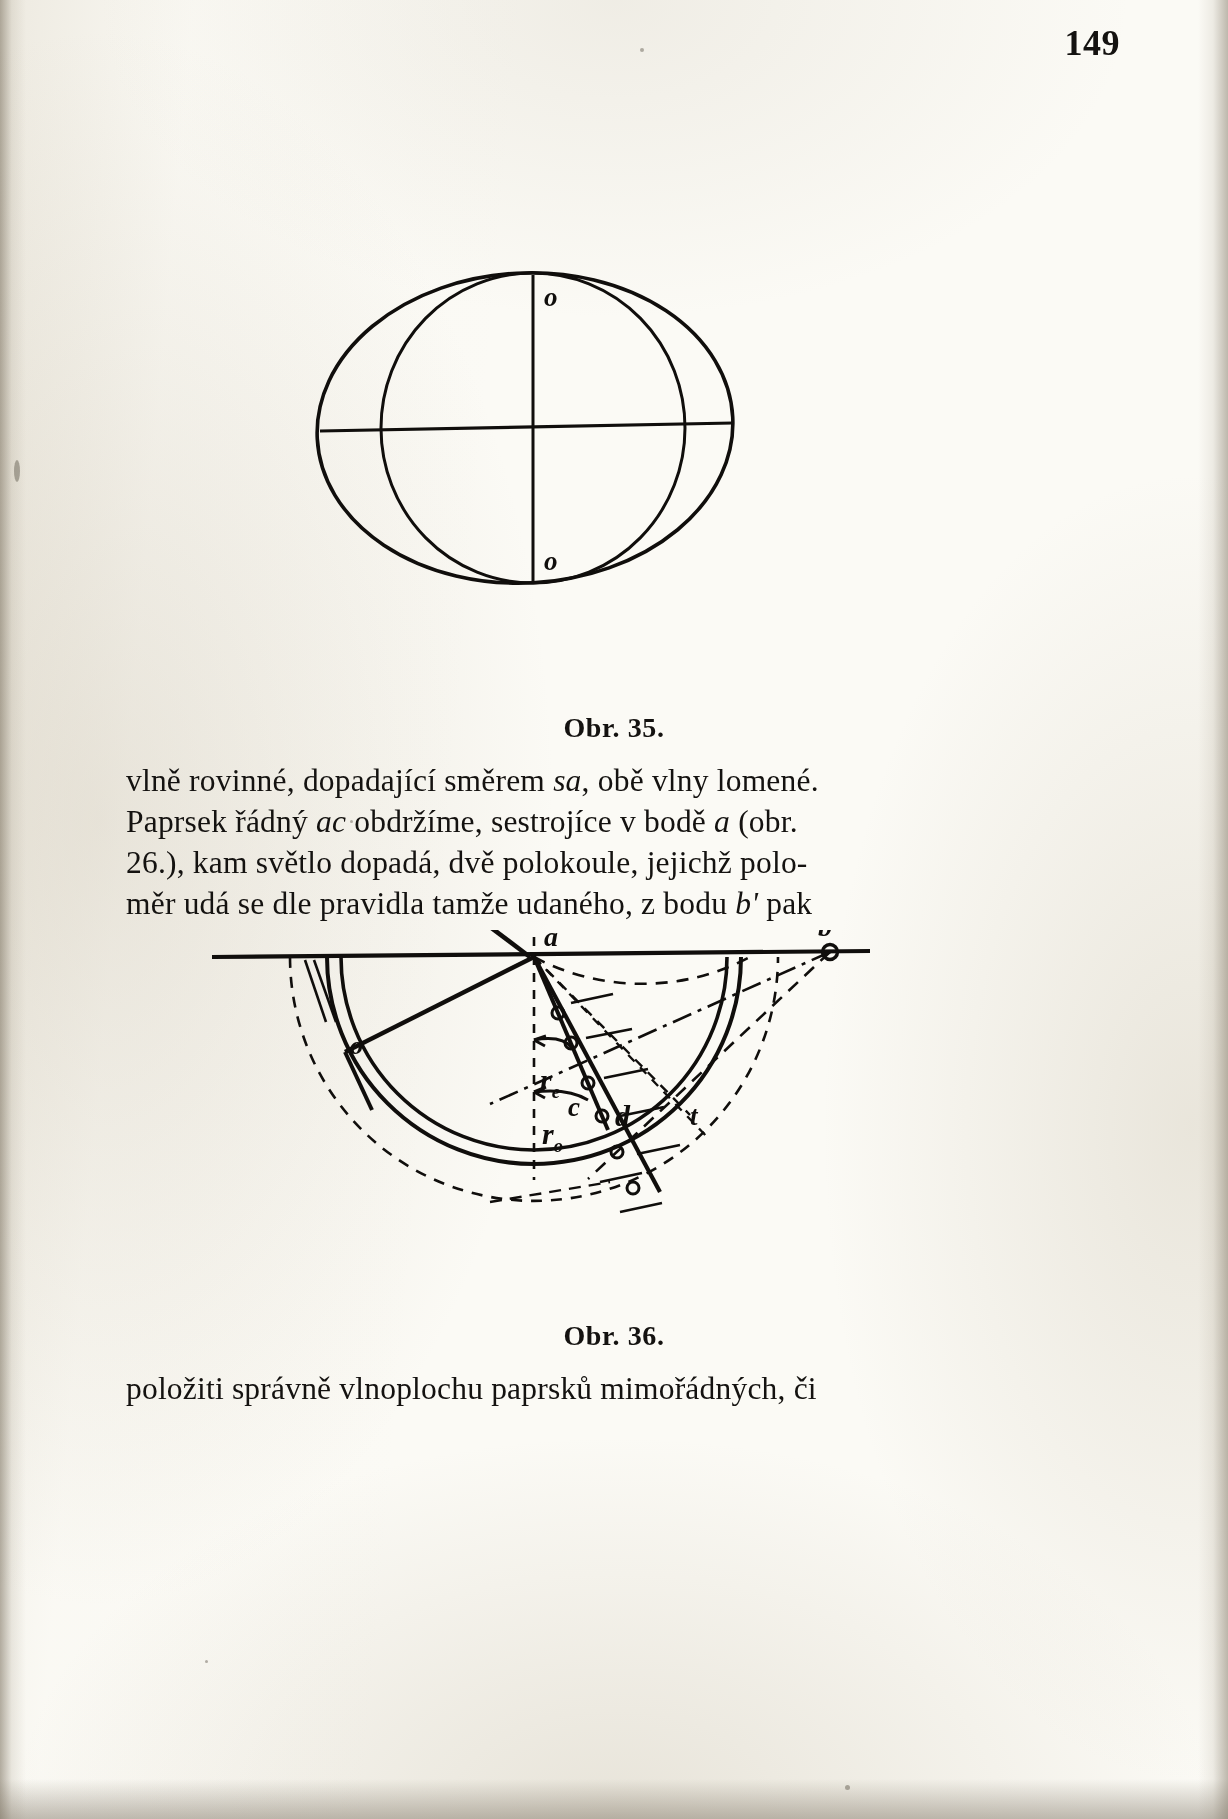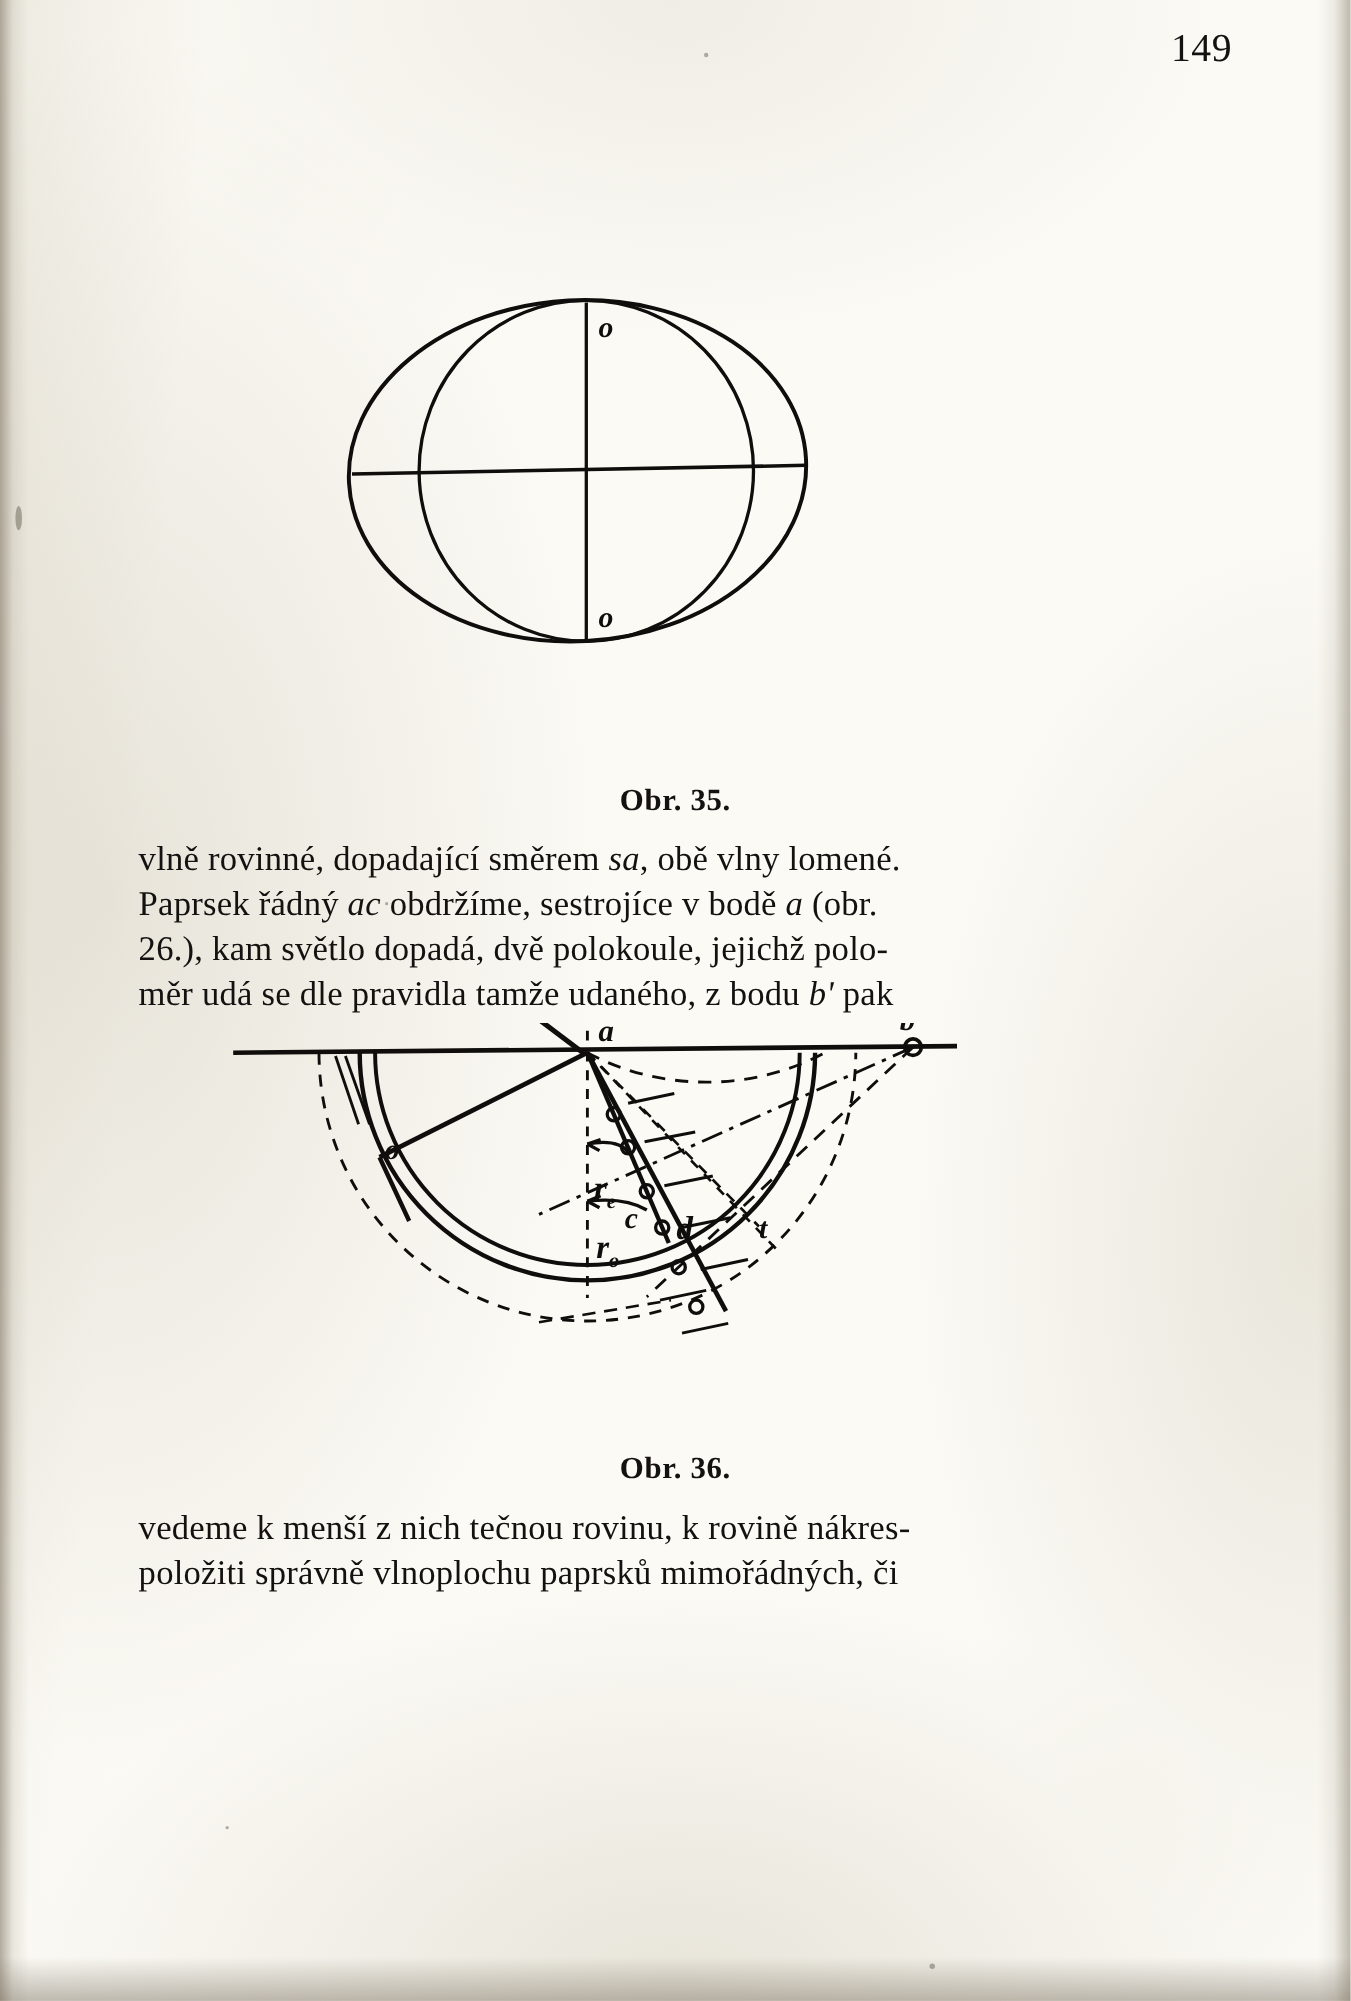--- a/index.html
+++ b/index.html
@@ -50,21 +50,21 @@
     background: rgba(90,84,70,0.45);
     border-radius: 50%;
     pointer-events: none;
   }
 
   
   #folio {
     position: absolute;
     right: 108px;
     top: 22px;
-    font-weight: normal;
+    font-weight: bold;
     font-size: 36px;
     letter-spacing: 0.5px;
     font-family: "Liberation Serif", "DejaVu Serif", serif;
   }
 
   .block {
     position: absolute;
     left: 126px;
     width: 948px;
   }
@@ -225,21 +225,20 @@
       <line x1="410" y1="252" x2="452" y2="243" stroke="#100e0c" stroke-width="2.6"></line>
       <line x1="430" y1="282" x2="472" y2="273" stroke="#100e0c" stroke-width="2.6"></line>
       <line x1="300" y1="272" x2="420" y2="252" stroke="#100e0c" stroke-width="2.4" stroke-dasharray="12 8"></line>
 
     </svg>
   </div>
 
   <div class="figcap" style="top:1320px;">Obr. 36.</div>
 
   <div class="block" style="top:1368px;">
-    <div class="line">vedeme k menší z nich tečnou rovinu, k rovině nákres-</div>
     <div class="line">položiti správně vlnoplochu paprsků mimořádných, či</div>
   </div>
 
   <div class="edge-dark edge-left"></div>
   <div class="edge-dark edge-right"></div>
   <div class="edge-dark edge-bottom"></div>
 
   <div class="speck" style="left:14px; top:460px; width:6px; height:22px;"></div>
   <div class="speck" style="left:640px; top:48px; width:4px; height:4px;"></div>
   <div class="speck" style="left:350px; top:820px; width:3px; height:3px;"></div>

